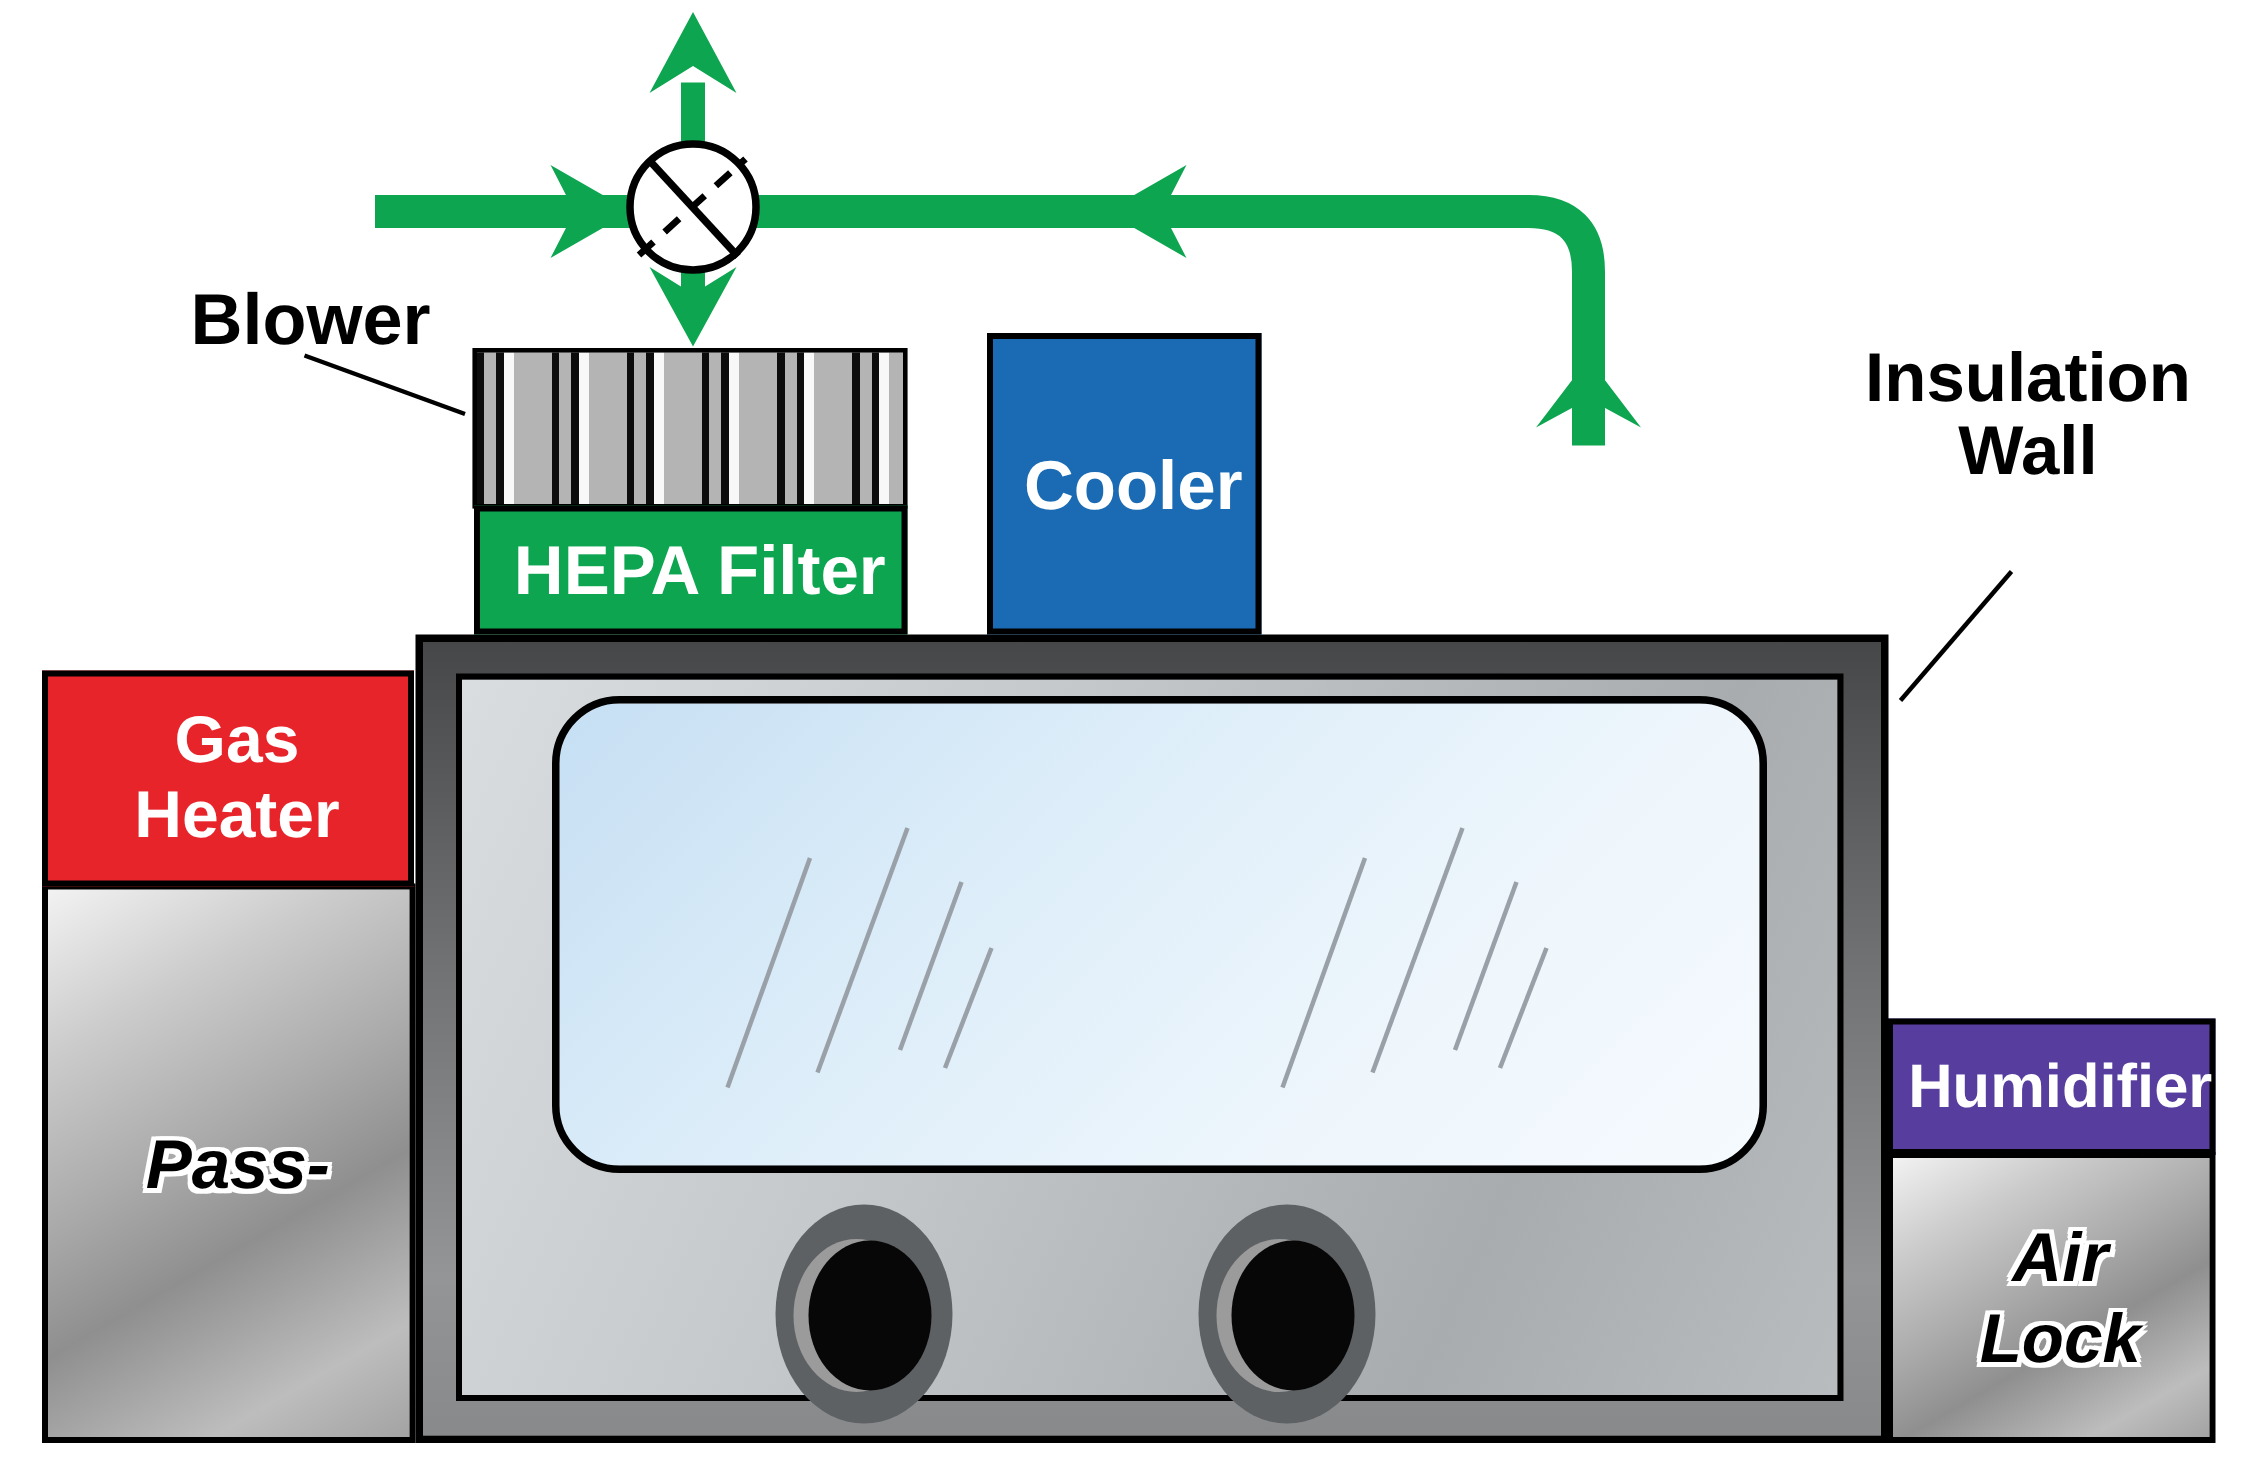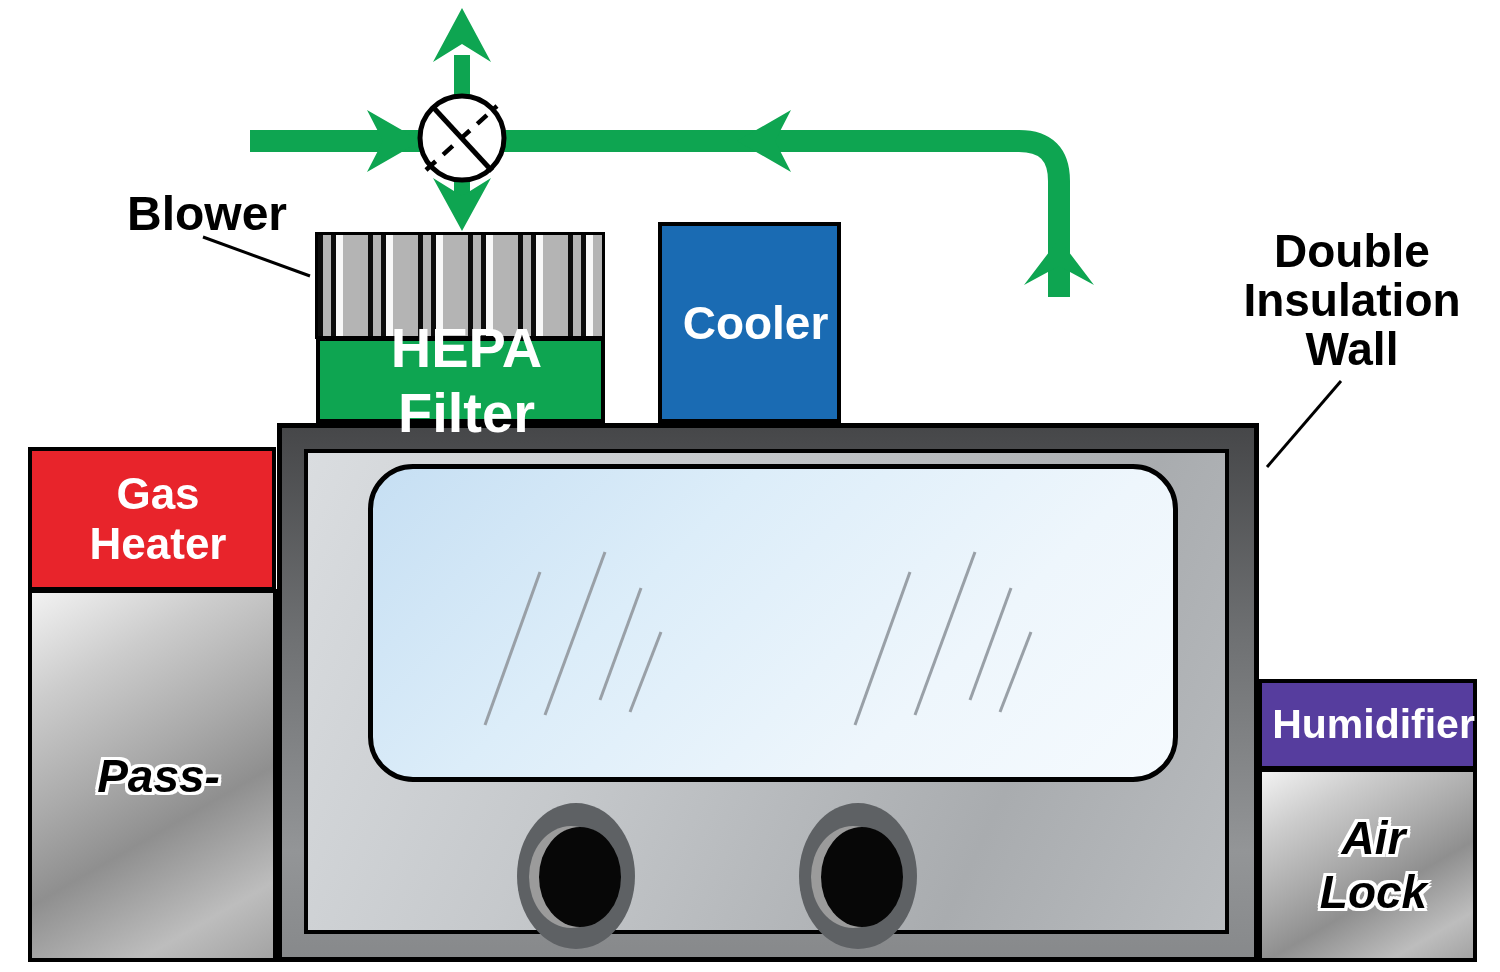--- a/index.html
+++ b/index.html
@@ -14,21 +14,21 @@
     text-align:center;color:#fff;padding-left:12px;
   }
   
   .blower{
     left:315px;top:232px;width:290px;height:107px;border:3px solid #000;
     background:repeating-linear-gradient(90deg,
       #0c0c0c 0 5px,#b4b4b4 5px 13px,#0c0c0c 13px 18px,
       #f8f8f8 18px 25px,#b4b4b4 25px 50px);
     background-color:#b4b4b4;
   }
-  .hepa{left:316px;top:337px;width:289px;height:86px;background:#0ea551;font-size:56px;}
+  .hepa{left:316px;top:337px;width:289px;height:86px;background:#0ea551;font-size:46px;}
   .cooler{left:658px;top:222px;width:183px;height:201px;background:#1a6bb3;font-size:46px;}
   .purif{left:915px;top:297px;width:289px;height:126px;background:#0ea551;font-size:40px;line-height:46px;}
   
   .chamber-frame{
     left:277px;top:423px;width:982px;height:539px;border:5px solid #000;
     background:linear-gradient(180deg,#464749 0%,#6f7173 40%,#939597 80%,#87898b 100%);
   }
   .chamber-panel{
     left:304px;top:449px;width:925px;height:485px;border:4px solid #000;
     background:linear-gradient(115deg,#dadde0 0%,#c6c9cc 35%,#a9acaf 75%,#b9bcbf 100%);
@@ -86,21 +86,20 @@
   <div class="abs blower"></div>
   <div class="box hepa">
     <div>HEPA Filter</div>
   </div>
   <div class="box cooler">
     <div>Cooler</div>
   </div>
 
   <div class="float-label blower-label">Blower</div>
   <div class="float-label dwi-label">
-    <div>Double</div>
     <div>Insulation</div>
     <div>Wall</div>
   </div>
 
   <svg id="overlay" viewBox="0 0 1500 972">
 
     <path d="M250,141 H1019 Q1059,141 1059,181 V297" fill="none" stroke="#0ea551" stroke-width="22"></path>
 
     <line x1="462" y1="97" x2="462" y2="55" stroke="#0ea551" stroke-width="16"></line>
     <line x1="462" y1="180" x2="462" y2="196" stroke="#0ea551" stroke-width="16"></line>

